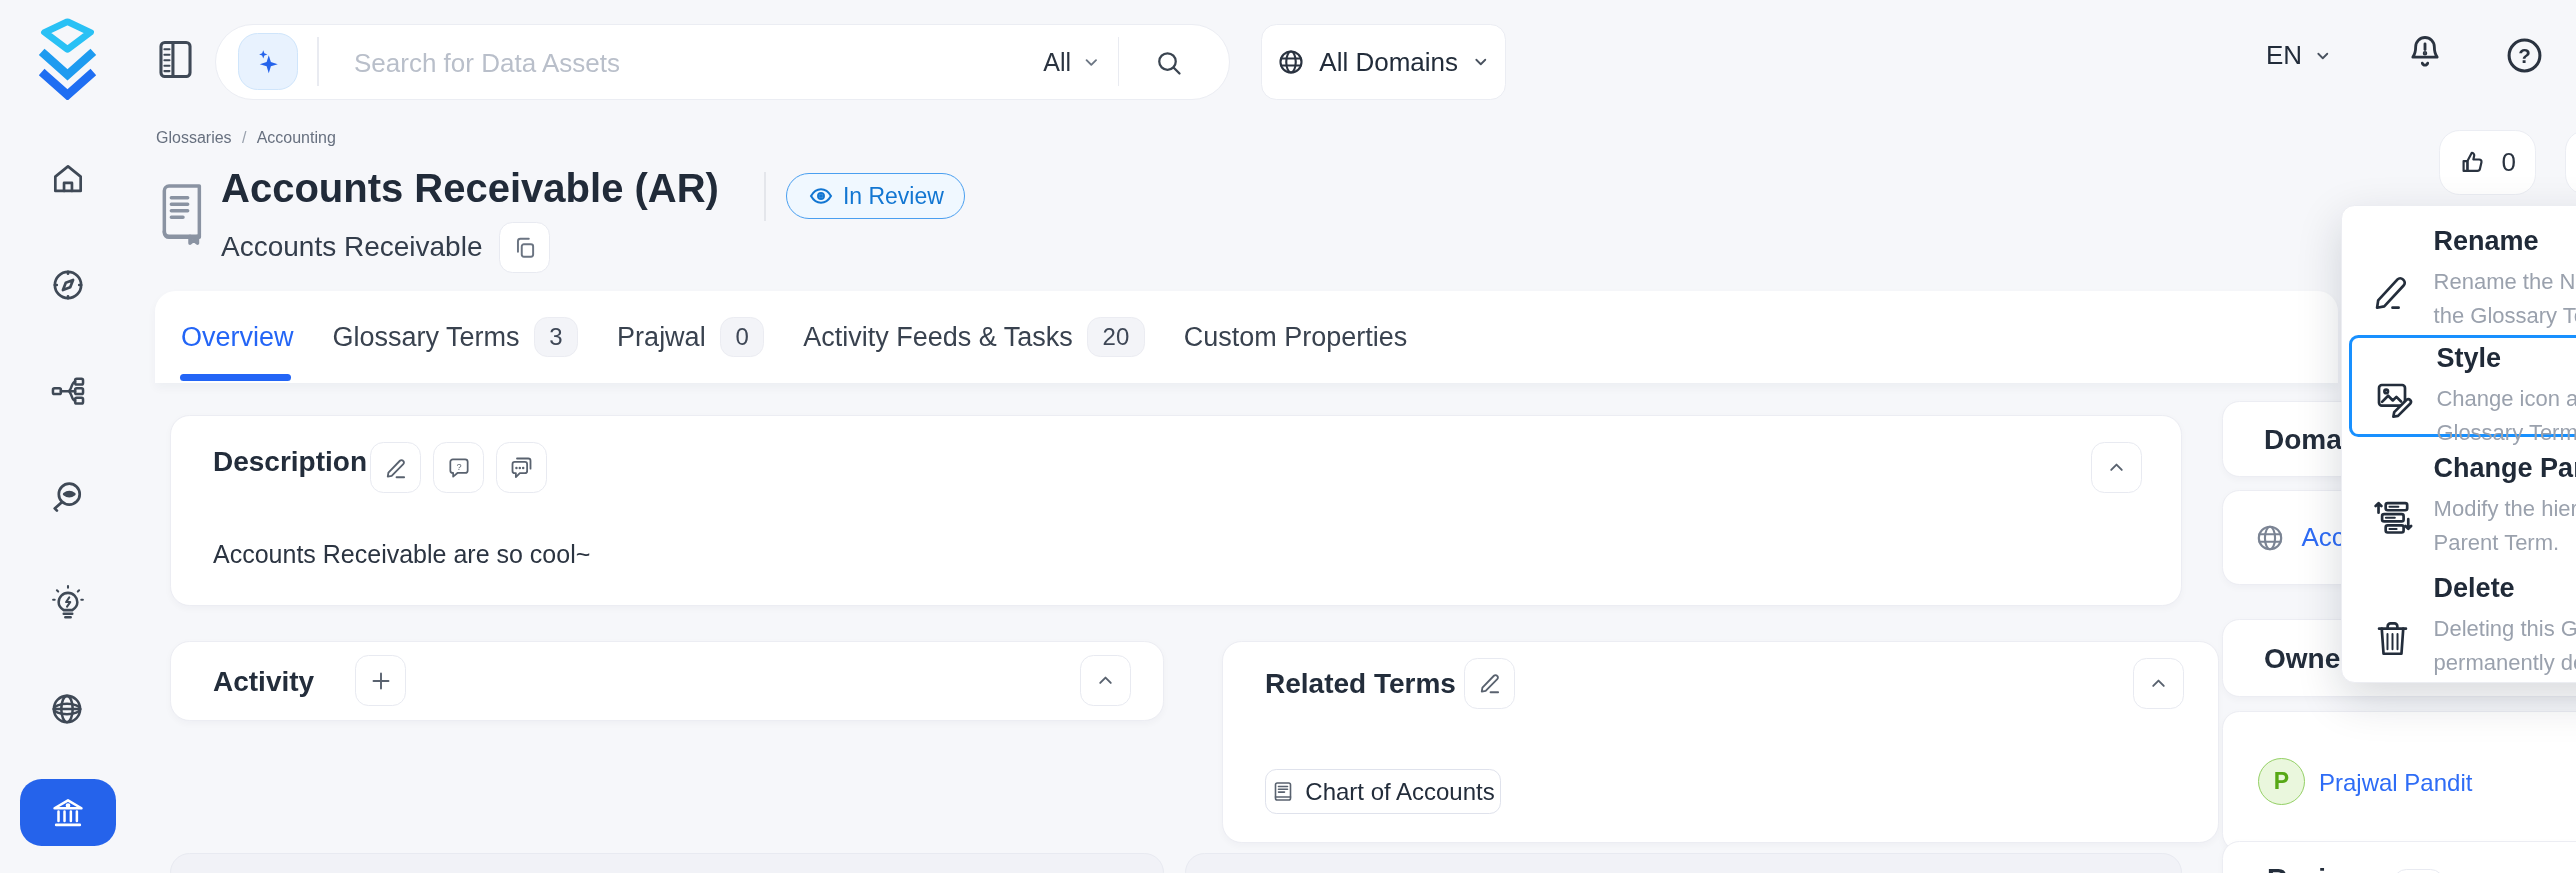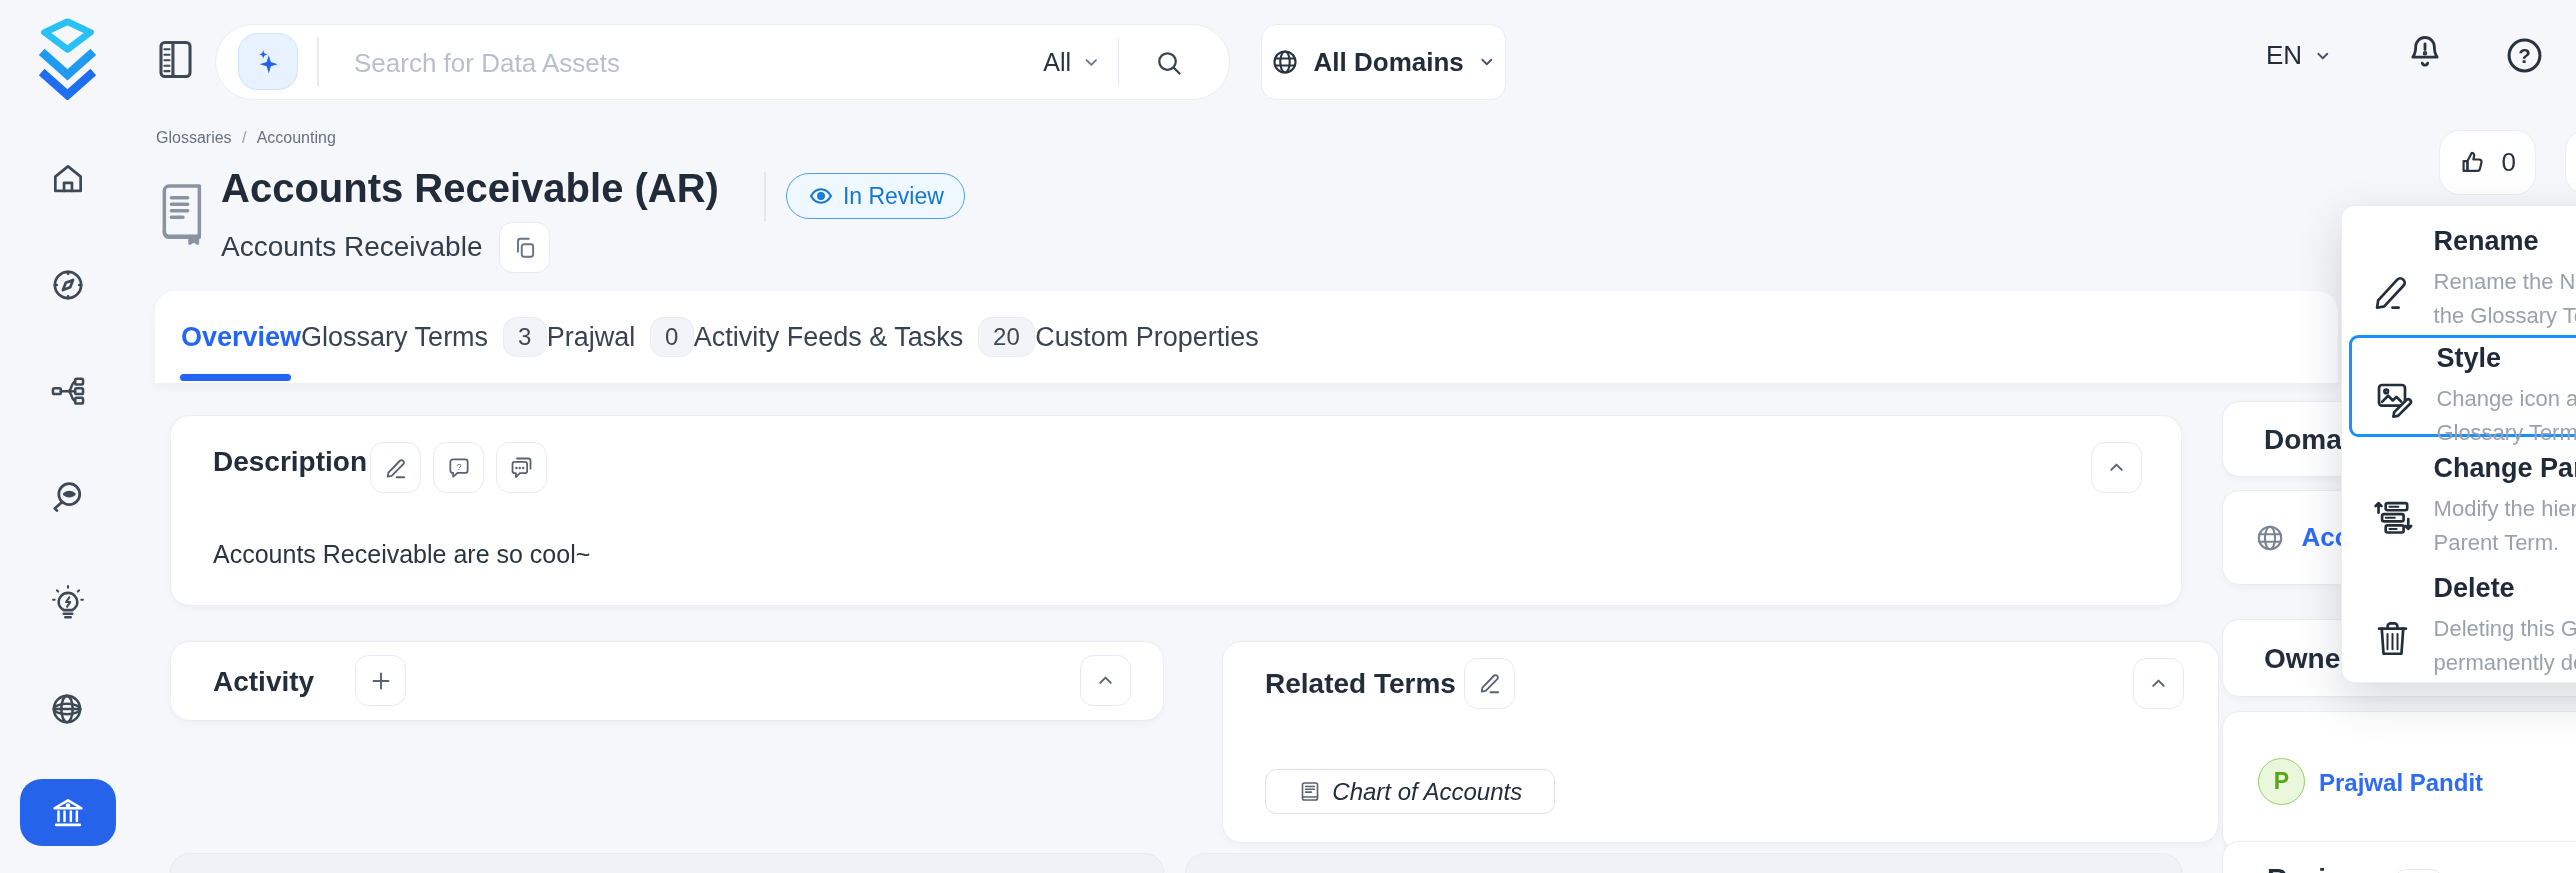--- a/index.html
+++ b/index.html
@@ -8,21 +8,21 @@
   .abs{position:absolute;}
   .flex{display:flex;align-items:center;}
   .card{position:absolute;background:#fff;border:1.5px solid #ecedf3;border-radius:19.6px;
         box-shadow:0 2.1px 7.2px rgba(30,41,70,.03);}
   .icon-btn{display:flex;align-items:center;justify-content:center;background:#fff;
             border:1.5px solid #e8eaf1;border-radius:13.4px;width:49px;height:49px;}
   .pill-btn{position:absolute;top:130px;height:63px;background:#fff;border:1.5px solid #ebedf3;
             border-radius:20.6px;display:flex;align-items:center;justify-content:center;gap:13.4px;
             font-size:26px;color:#2a3340;}
   .bold{font-weight:700;}
-  .semi{font-weight:700;}
+  .semi{font-weight:400;}
   svg{display:block;}
   .tab{font-size:27px;color:#39424f;display:flex;align-items:center;gap:14.4px;}
   .tab-badge{background:#f3f4f8;border:1px solid #ebecf2;border-radius:13.4px;
              padding:5.2px 14.4px;font-size:24px;color:#3e4756;}
   .menu-title{font-size:27px;font-weight:700;color:#202a38;margin-bottom:8.2px;}
   .menu-desc{font-size:22px;line-height:34px;color:#9aa1ad;width:428px;}
   .menu-item{position:absolute;left:0;width:100%;display:flex;}
   .menu-icon{width:43px;margin:33px 19.6px 0 29px;flex:0 0 43px;}
 </style>
 </head>
@@ -198,21 +198,21 @@
         <path d="M7 10.8 H3.8 V19 H7 Z"></path>
     </svg>
     <span>0</span>
   </div>
   <div class="pill-btn" style="left:2565px;width:95px;">
     
     
   </div>
 
   <div class="abs" style="left:155px;top:291px;width:2183px;height:92px;background:#fff;border-radius:20.6px 20.6px 0 0;box-shadow:0 4.1px 9.3px rgba(30,41,70,.04);">
-    <div class="flex" style="height:100%;padding-left:26px;">
+    <div class="flex" style="height:100%;padding-left:26px;gap:39px;">
       <span class="tab semi" style="color:#2365f6;">Overview</span>
       <span class="tab">
         <span>Glossary Terms</span>
           <span class="tab-badge">3</span>
       </span>
       <span class="tab">
         <span>Prajwal</span>
           <span class="tab-badge">0</span>
       </span>
       <span class="tab">
@@ -275,21 +275,21 @@
       <svg width="26" height="26" viewBox="0 0 24 24" fill="none" stroke="#59626f" stroke-width="1.7" stroke-linecap="round" stroke-linejoin="round">
         <path d="M5 16.2 L15.6 5.3 a2 2 0 0 1 2.9 0 l.2.2 a2 2 0 0 1 0 2.9 L8 19.2 l-3.6.8 Z"></path>
           <path d="M12.5 20.5 h7"></path>
       </svg>
     </div>
     <div class="abs icon-btn" style="left:910px;top:15.5px;">
       <svg width="23" height="23" viewBox="0 0 24 24" fill="none" stroke="#59626f" stroke-width="2" stroke-linecap="round" stroke-linejoin="round">
           <path d="M6.5 14.5 L12 9 L17.5 14.5"></path>
         </svg>
     </div>
-    <div class="abs flex" style="left:42px;top:127px;height:43px;padding:0 32px;gap:10.3px;border:1.5px solid #dfe2ec;border-radius:11.3px;background:#fff;font-style:italic;">
+    <div class="abs flex" style="left:42px;top:127px;height:43px;padding:0 5px;gap:10.3px;border:1.5px solid #dfe2ec;border-radius:11.3px;background:#fff;">
       <svg width="24" height="24" viewBox="0 0 24 24" fill="none" stroke="#59626f" stroke-width="1.6" stroke-linecap="round" stroke-linejoin="round">
         <rect x="4.5" y="3" width="15" height="17" rx="1.8"></rect>
           <path d="M7.5 6.5 h9 M7.5 9.3 h9 M7.5 12.1 h6"></path>
           <path d="M4.5 17 h15"></path>
       </svg>
       <span style="font-size:24px;color:#232d3b;">Chart of Accounts</span>
     </div>
   </div>
 
   <div class="abs" style="left:170px;top:853px;width:992px;height:46px;background:#f1f2f7;border:1.5px solid #e8eaf1;border-radius:19.6px 19.6px 0 0;"></div>

